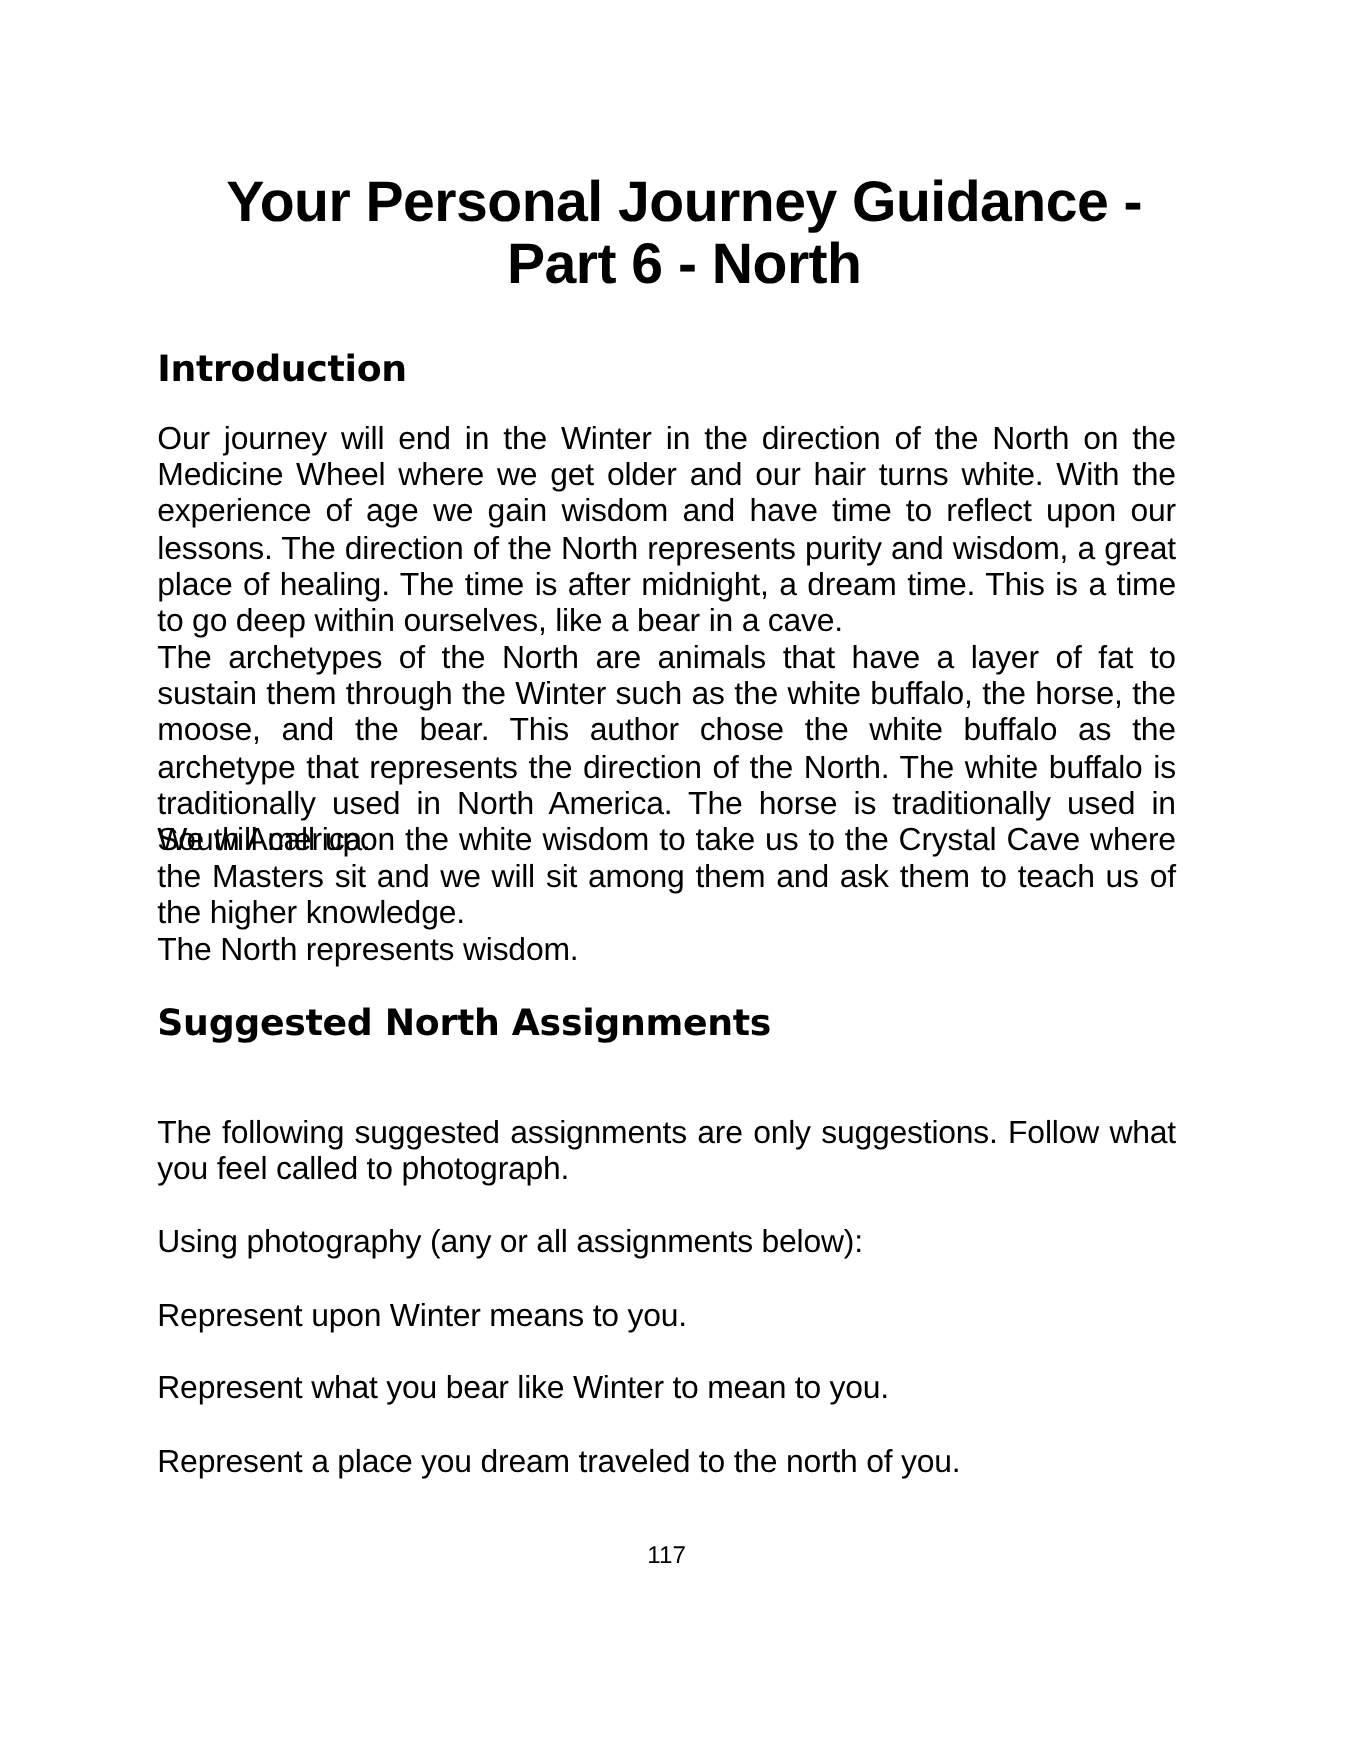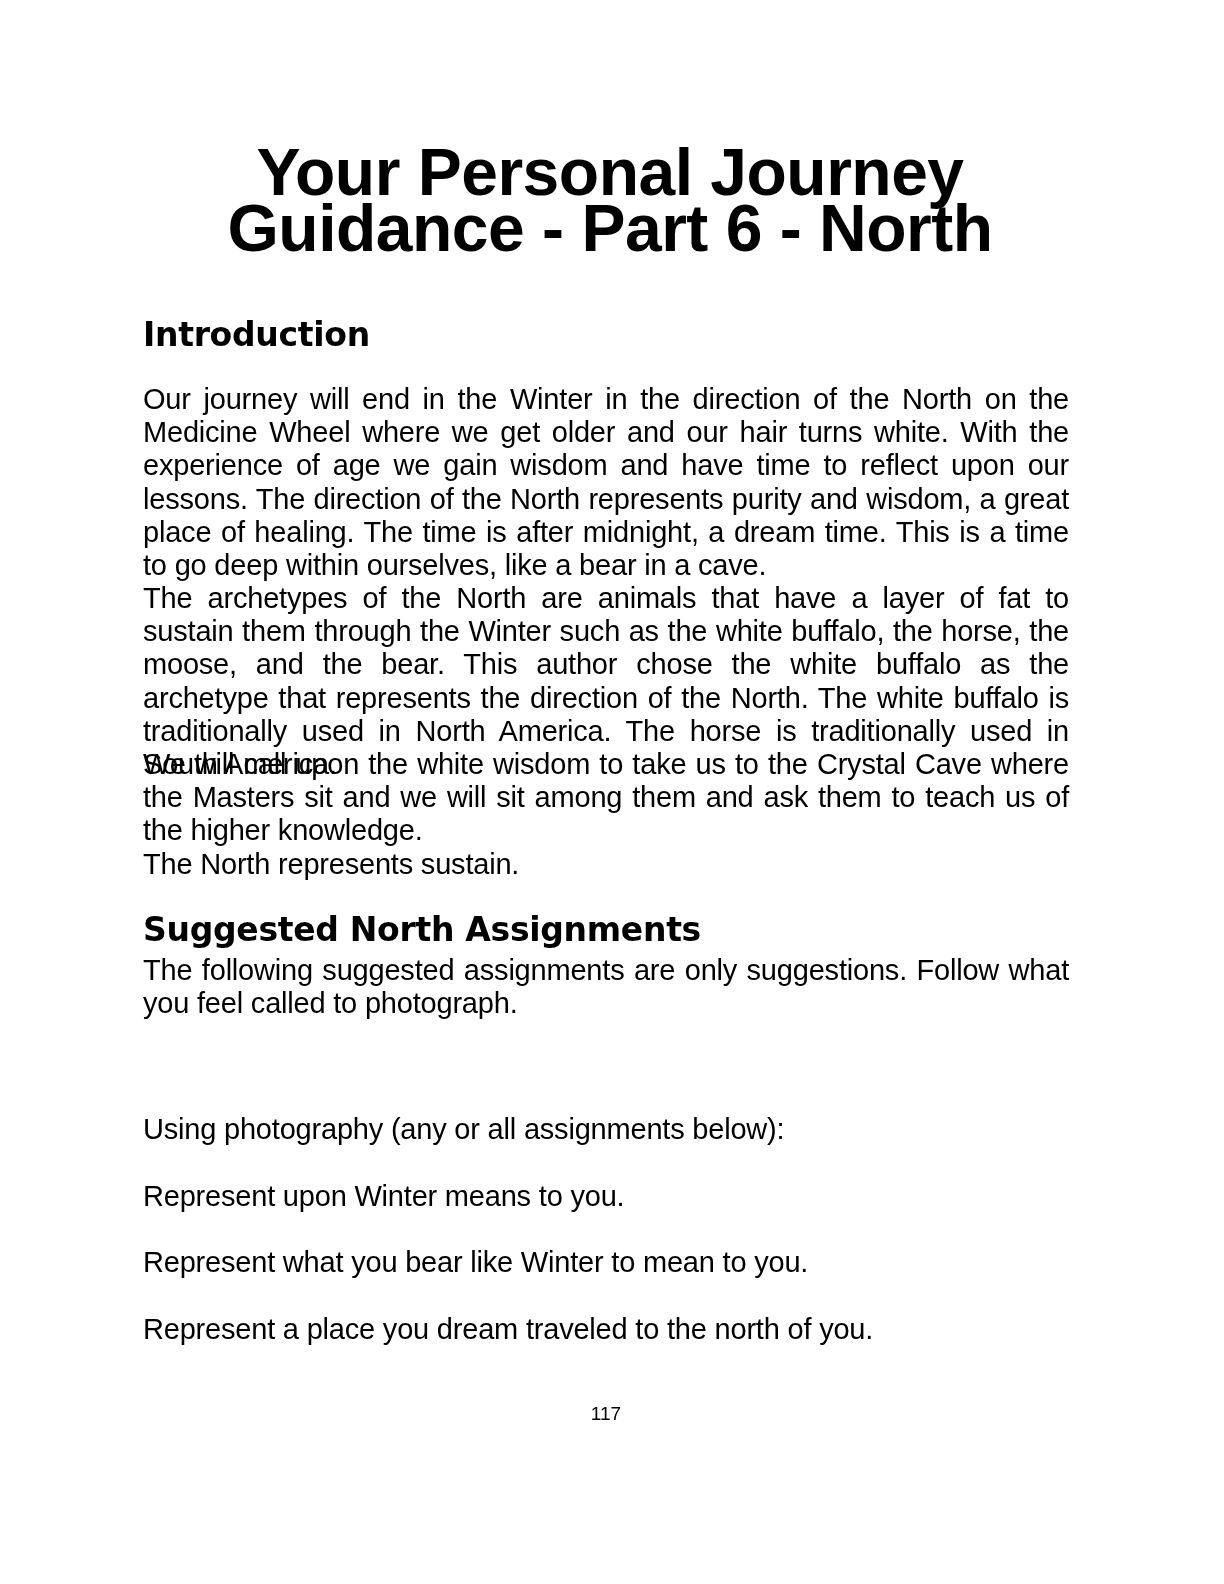--- a/index.html
+++ b/index.html
@@ -21,23 +21,23 @@
       width: 926px;
     }
     .title {
       position: absolute;
       top: 140px;
       left: 0;
       width: 926px;
       text-align: center;
       font-family: "Liberation Sans", sans-serif;
       font-weight: bold;
-      font-size: 66px;
+      font-size: 52px;
       line-height: 56px;
-      margin: 4px;
+      margin: 16px;
       letter-spacing: -0.5px;
     }
     .h2 {
       position: absolute;
       left: 0;
       font-family: "DejaVu Sans", sans-serif;
       font-weight: bold;
       font-size: 33px;
       line-height: 30px;
       margin: 0;
@@ -55,40 +55,40 @@
       text-align-last: left;
       letter-spacing: -0.2px;
     }
     .page-number {
       position: absolute;
       top: 1402px;
       left: 0;
       width: 926px;
       text-align: center;
       font-family: "Liberation Sans", sans-serif;
-      font-size: 19px;
+      font-size: 22px;
       line-height: 24px;
       margin: 0;
     }
   </style>
 </head>
 <body>
 
 <div class="page">
   <h1 class="title">Your Personal Journey Guidance - Part 6 - North</h1>
 
   <h2 class="h2" style="top:320px;">Introduction</h2>
 
   <p class="para" style="top:383px;">Our journey will end in the Winter in the direction of the North on the Medicine Wheel where we get older and our hair turns white. With the experience of age we gain wisdom and have time to reflect upon our lessons. The direction of the North represents purity and wisdom, a great place of healing. The time is after midnight, a dream time. This is a time to go deep within ourselves, like a bear in a cave.</p>
   <p class="para" style="top:582px;">The archetypes of the North are animals that have a layer of fat to sustain them through the Winter such as the white buffalo, the horse, the moose, and the bear. This author chose the white buffalo as the archetype that represents the direction of the North. The white buffalo is traditionally used in North America. The horse is traditionally used in South America.</p>
   <p class="para" style="top:748px;">We will call upon the white wisdom to take us to the Crystal Cave where the Masters sit and we will sit among them and ask them to teach us of the higher knowledge.</p>
-  <p class="para" style="top:848px;">The North represents sustain.</p>
+  <p class="para" style="top:848px;">The North represents wisdom.</p>
 
   <h2 class="h2" style="top:915px;">Suggested North Assignments</h2>
 
-  <p class="para" style="top:954px;">The following suggested assignments are only suggestions. Follow what you feel called to photograph.</p>
+  <p class="para" style="top:1014px;">The following suggested assignments are only suggestions. Follow what you feel called to photograph.</p>
   <p class="para" style="top:1113px;">Using photography (any or all assignments below):</p>
   <p class="para" style="top:1180px;">Represent upon Winter means to you.</p>
   <p class="para" style="top:1246px;">Represent what you bear like Winter to mean to you.</p>
   <p class="para" style="top:1313px;">Represent a place you dream traveled to the north of you.</p>
 
   <p class="page-number">117</p>
 </div>
 
 </body></html>

